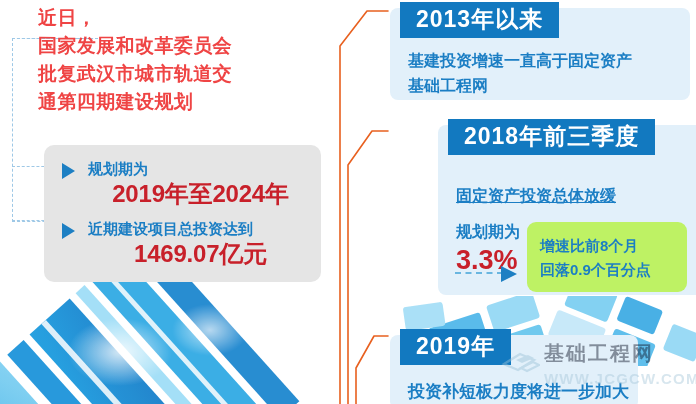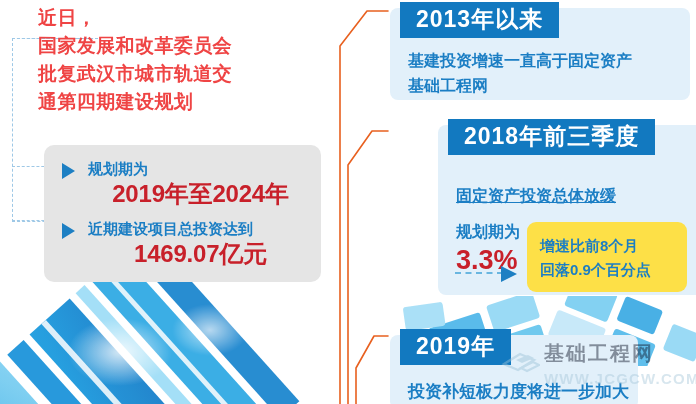--- a/index.html
+++ b/index.html
@@ -156,21 +156,21 @@
     width: 0; height: 0;
     border-top: 8px solid transparent;
     border-bottom: 8px solid transparent;
     border-left: 16px solid #1d7fc3;
   }
 
   .callout {
     position: absolute;
     left: 527px; top: 222px;
     width: 160px; height: 70px;
-    background: #fde047;
+    background: #bef264;
     border-radius: 9px;
   }
   .callout .co-text {
     position: absolute;
     left: 13px; top: 12px;
     color: #1b7ec4;
     font-size: 15px;
     font-weight: 600;
     line-height: 24px;
     white-space: nowrap;

